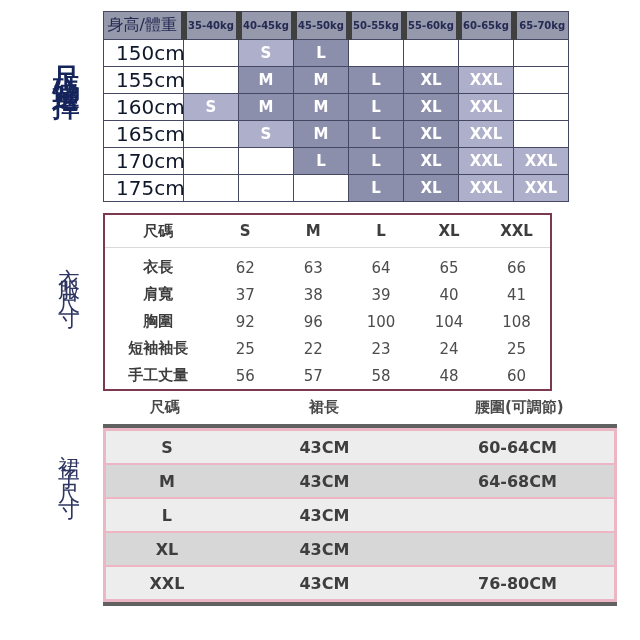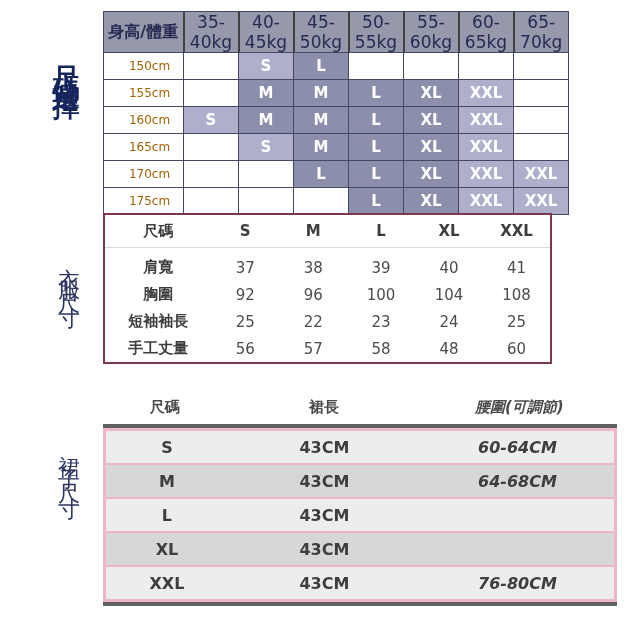--- a/index.html
+++ b/index.html
@@ -10,43 +10,43 @@
   .vlabel { position:absolute; writing-mode:vertical-rl; text-orientation:upright; }
   .v1 { left:48px; top:44px;  font-size:27px; font-weight:700; letter-spacing:9px;  color:#16245c; }
   .v2 { left:54px; top:250px; font-size:22px; font-weight:500; letter-spacing:13px; color:#2d3560; }
   .v3 { left:54px; top:438px; font-size:22px; font-weight:500; letter-spacing:14px; color:#2d3560; }
 
   
   .size-grid { position:absolute; left:103px; top:11px; width:465px;
                border-collapse:collapse; table-layout:fixed; }
   .size-grid th, .size-grid td { border:1px solid #454763; padding:0; }
   .size-grid thead th { background:#9698ab; color:#252a52; height:27px;
-                        font-size:17px; font-weight:400; border-left:2px solid #404040; }
-  .size-grid thead th:first-child { border-left:1px solid #454763; font-size:16px; font-weight:700; }
+                        font-size:10px; font-weight:700; border-left:6px solid #404040; }
+  .size-grid thead th:first-child { border-left:1px solid #454763; font-size:16px; font-weight:400; }
   .size-grid tbody td { height:26px; background:#fff; }
-  .size-grid td.hl { color:#a16207; font-size:12px; text-align:center; padding-left:12px; }
+  .size-grid td.hl { color:#0f172a; font-size:20px; text-align:center; padding-left:12px; }
   .size-grid td.sz { color:#ffffff; font-weight:700; font-size:15px; text-align:center; }
   .sz.dark  { background:#8c8fac; }
   .sz.light { background:#adafcb; }
 
   
   .clothes { position:absolute; left:103px; top:213px; width:449px; background:#fff;
              border:2px solid #7c3850; border-collapse:collapse; table-layout:fixed; }
   .clothes th, .clothes td { text-align:center; padding:0; }
   .clothes thead th { height:32px; font-size:15px; font-weight:600; color:#3d3d3d;
                       border-bottom:1px solid #d9d9d9; }
   .clothes tbody tr:first-child td { padding-top:6px; }
   .clothes tbody td { height:27px; font-size:15px; color:#4c4c4c; }
   .clothes tbody td.rl { font-weight:600; color:#3d3d3d; }
 
   
   .skirt-head { position:absolute; left:103px; top:392px; width:514px; height:30px;
                 display:flex; align-items:center; }
   .skirt-head span { text-align:center; font-size:15px; color:#4a4a4a; font-weight:600; }
-  .c1 { width:24%; } .c2 { width:38%; } .c3 { width:38%;font-style:italic; }
+  .c1 { width:24%; } .c2 { width:38%; } .c3 { width:38%; }
   .skirt-table { position:absolute; left:103px; top:424px; width:514px; box-sizing:border-box;
                  border-top:4px solid #616161; border-bottom:4px solid #616161;
                  background:#ecb6c4; padding:3px; }
   .srow { display:flex; align-items:center; height:32px; margin-bottom:2px; background:#ededed; }
   .srow:last-child { margin-bottom:0; }
   .srow.alt { background:#d7d7d7; }
   .srow span { text-align:center; font-size:16px; font-weight:600; color:#3e3e3e; }
 
   .note { position:absolute; left:104px; top:616px; font-size:16px; color:#d14141;
           font-weight:600; letter-spacing:0.5px; white-space:nowrap; }
@@ -161,20 +161,28 @@
           <th>尺碼</th>
           <th>S</th>
           <th>M</th>
           <th>L</th>
           <th>XL</th>
           <th>XXL</th>
         </tr>
     </thead>
     <tbody id="clothes-body">
         <tr>
+          <td class="rl">衣長</td>
+          <td>62</td>
+          <td>63</td>
+          <td>64</td>
+          <td>65</td>
+          <td>66</td>
+        </tr>
+        <tr>
           <td class="rl">肩寬</td>
           <td>37</td>
           <td>38</td>
           <td>39</td>
           <td>40</td>
           <td>41</td>
         </tr>
         <tr>
           <td class="rl">胸圍</td>
           <td>92</td>

